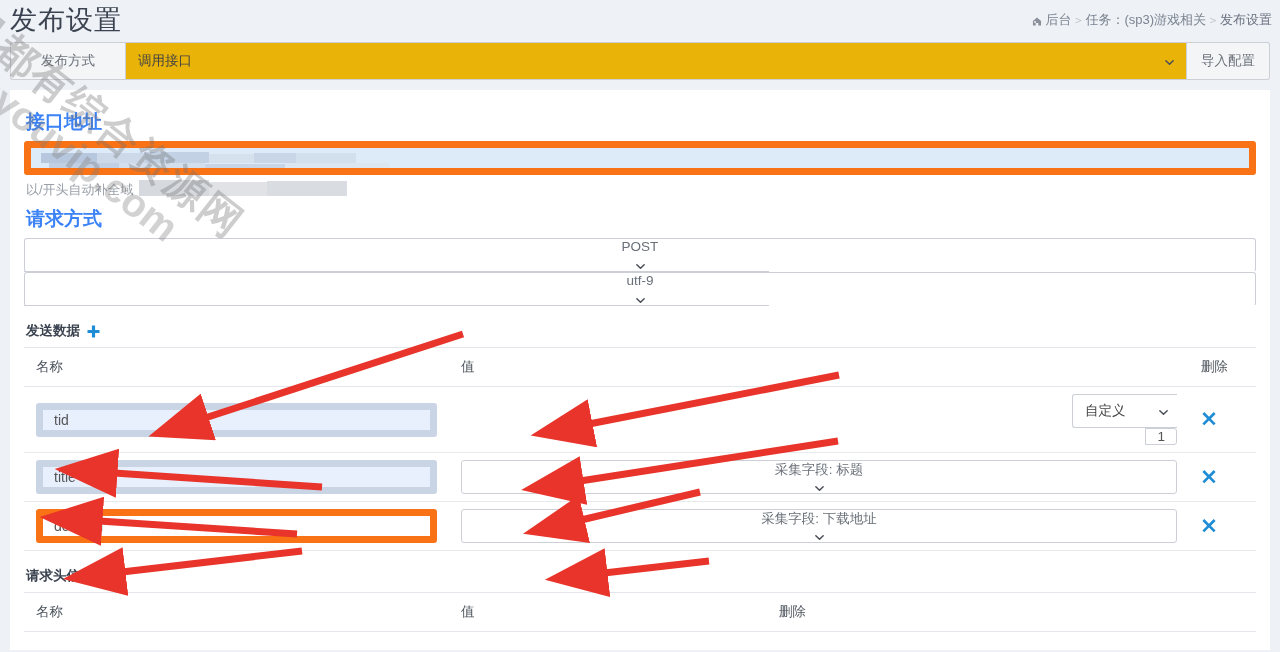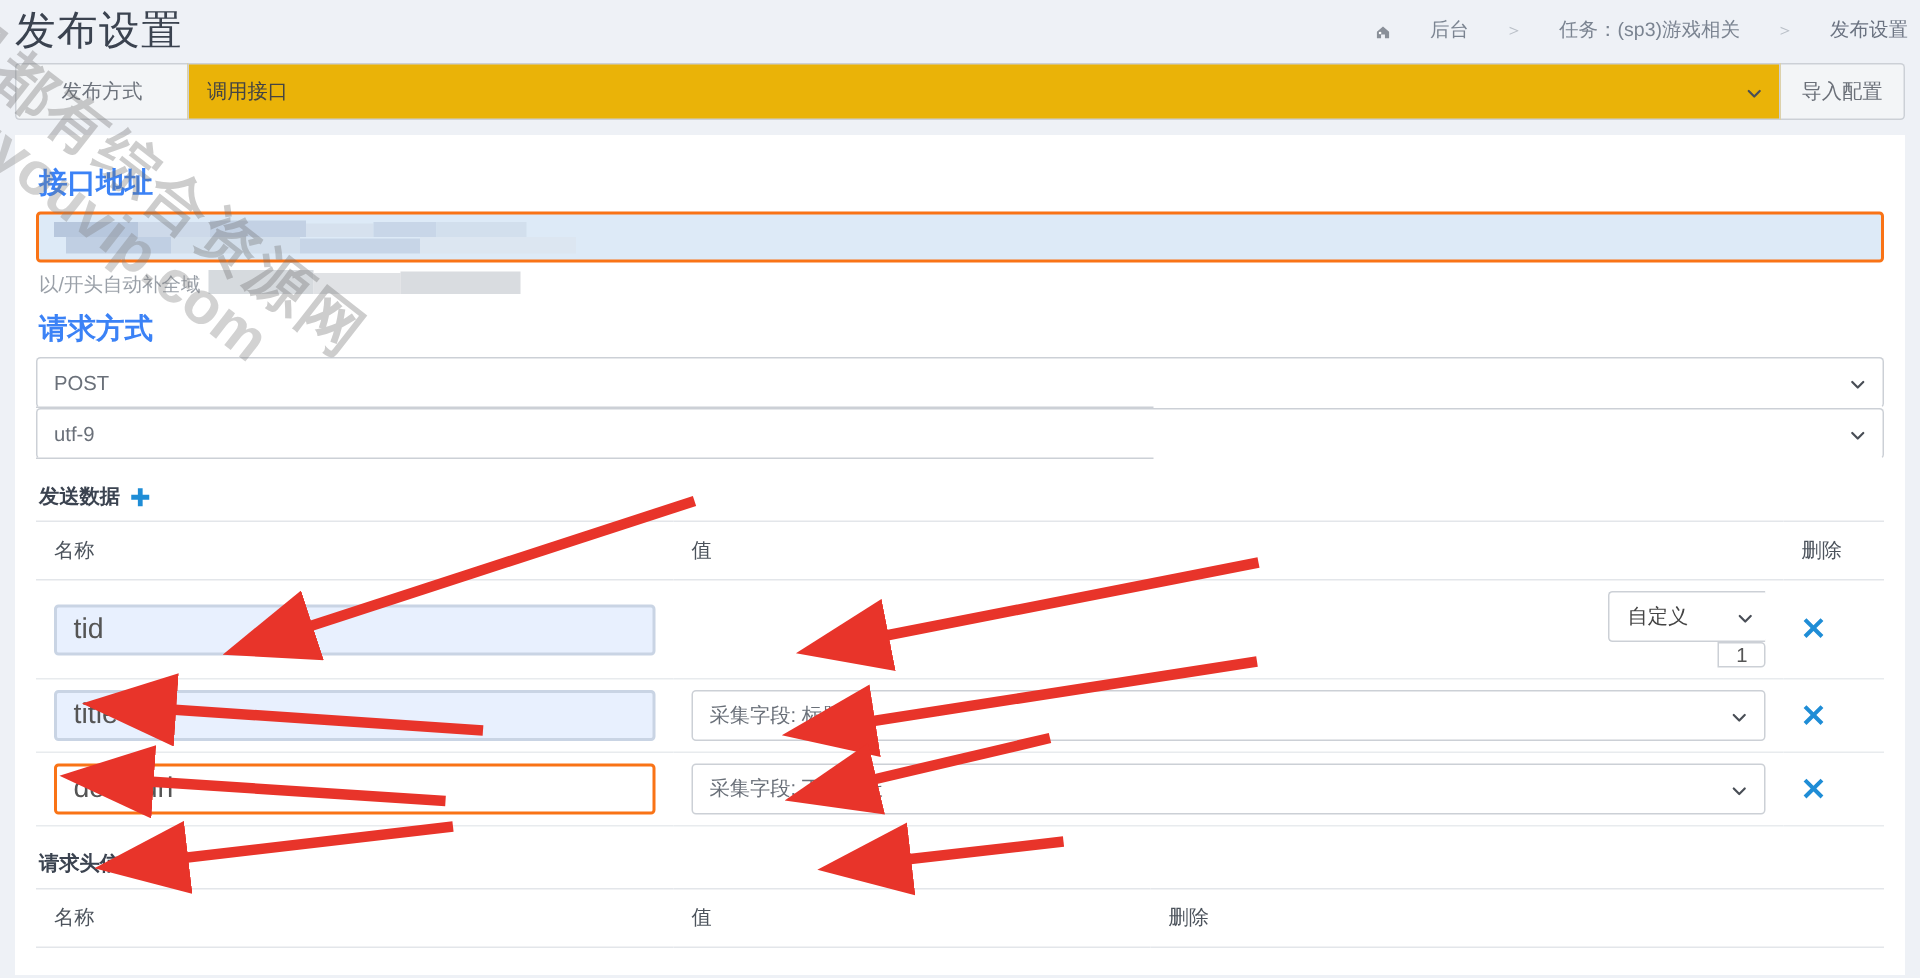--- a/index.html
+++ b/index.html
@@ -46,21 +46,21 @@
   }
   .page-title{
     position:absolute; left:10px; top:2px;
     font-size:27px; color:#3b4350; font-weight:normal;
     letter-spacing:1px;
     font-family:"DejaVu Sans","Liberation Sans",sans-serif;
   }
   .breadcrumb{
     position:absolute; right:8px; top:11px;
     font-size:13px; color:#8a9099;
-    display:flex; align-items:center; gap:24px;
+    display:flex; align-items:center; gap:1px;
   }
   .breadcrumb .home-icon{
     display:inline-block; width:14px; height:13px; position:relative; top:1px;
   }
   .breadcrumb a{ color:#7b8491; text-decoration:none; }
   .breadcrumb .sep{ color:#b9bfc7; font-size:12px; }
   .breadcrumb .current{ color:#6a7280; }
 
   
   .topbar{
@@ -107,39 +107,39 @@
   }
 
   .field-label{
     font-size:19px; font-weight:bold; color:#3b82f6;
     margin:7px 0 6px 2px;
     font-family:Liberation Mono, monospace;
   }
 
   .inp{
     height:34px; width:100%;
-    border:2px solid #f97316; border-radius:3px;
+    border:7px solid #f97316; border-radius:3px;
     background:#fff;
     display:flex; align-items:center;
     padding:0 11px;
-    font-size:19px; color:#555;
+    font-size:14px; color:#555;
   }
   .inp.autofill{ background:#e8f0fe; border-color:#c9d4e4; }
   .inp.masked{ background:#ddeaf7; position:relative; overflow:hidden; padding:0; }
 
   
   .mosaic{ position:absolute; display:block; }
 
   .sel{
     height:34px; width:100%;
     border:1px solid #ccd0d6; border-radius:3px;
     background:#fff;
     display:flex; align-items:center; justify-content:space-between;
     padding:0 11px;
-    font-size:13.5px; color:#6a7079;
+    font-size:13.5px; color:#6a7079;flex-direction:column;
   }
   
   .sel.halfborder{
     border-bottom-color:transparent;
     position:relative;
   }
   .sel.halfborder:after{
     content:""; position:absolute; left:-1px; bottom:-1px;
     width:745px; height:1px; background:#ccd0d6;
   }

